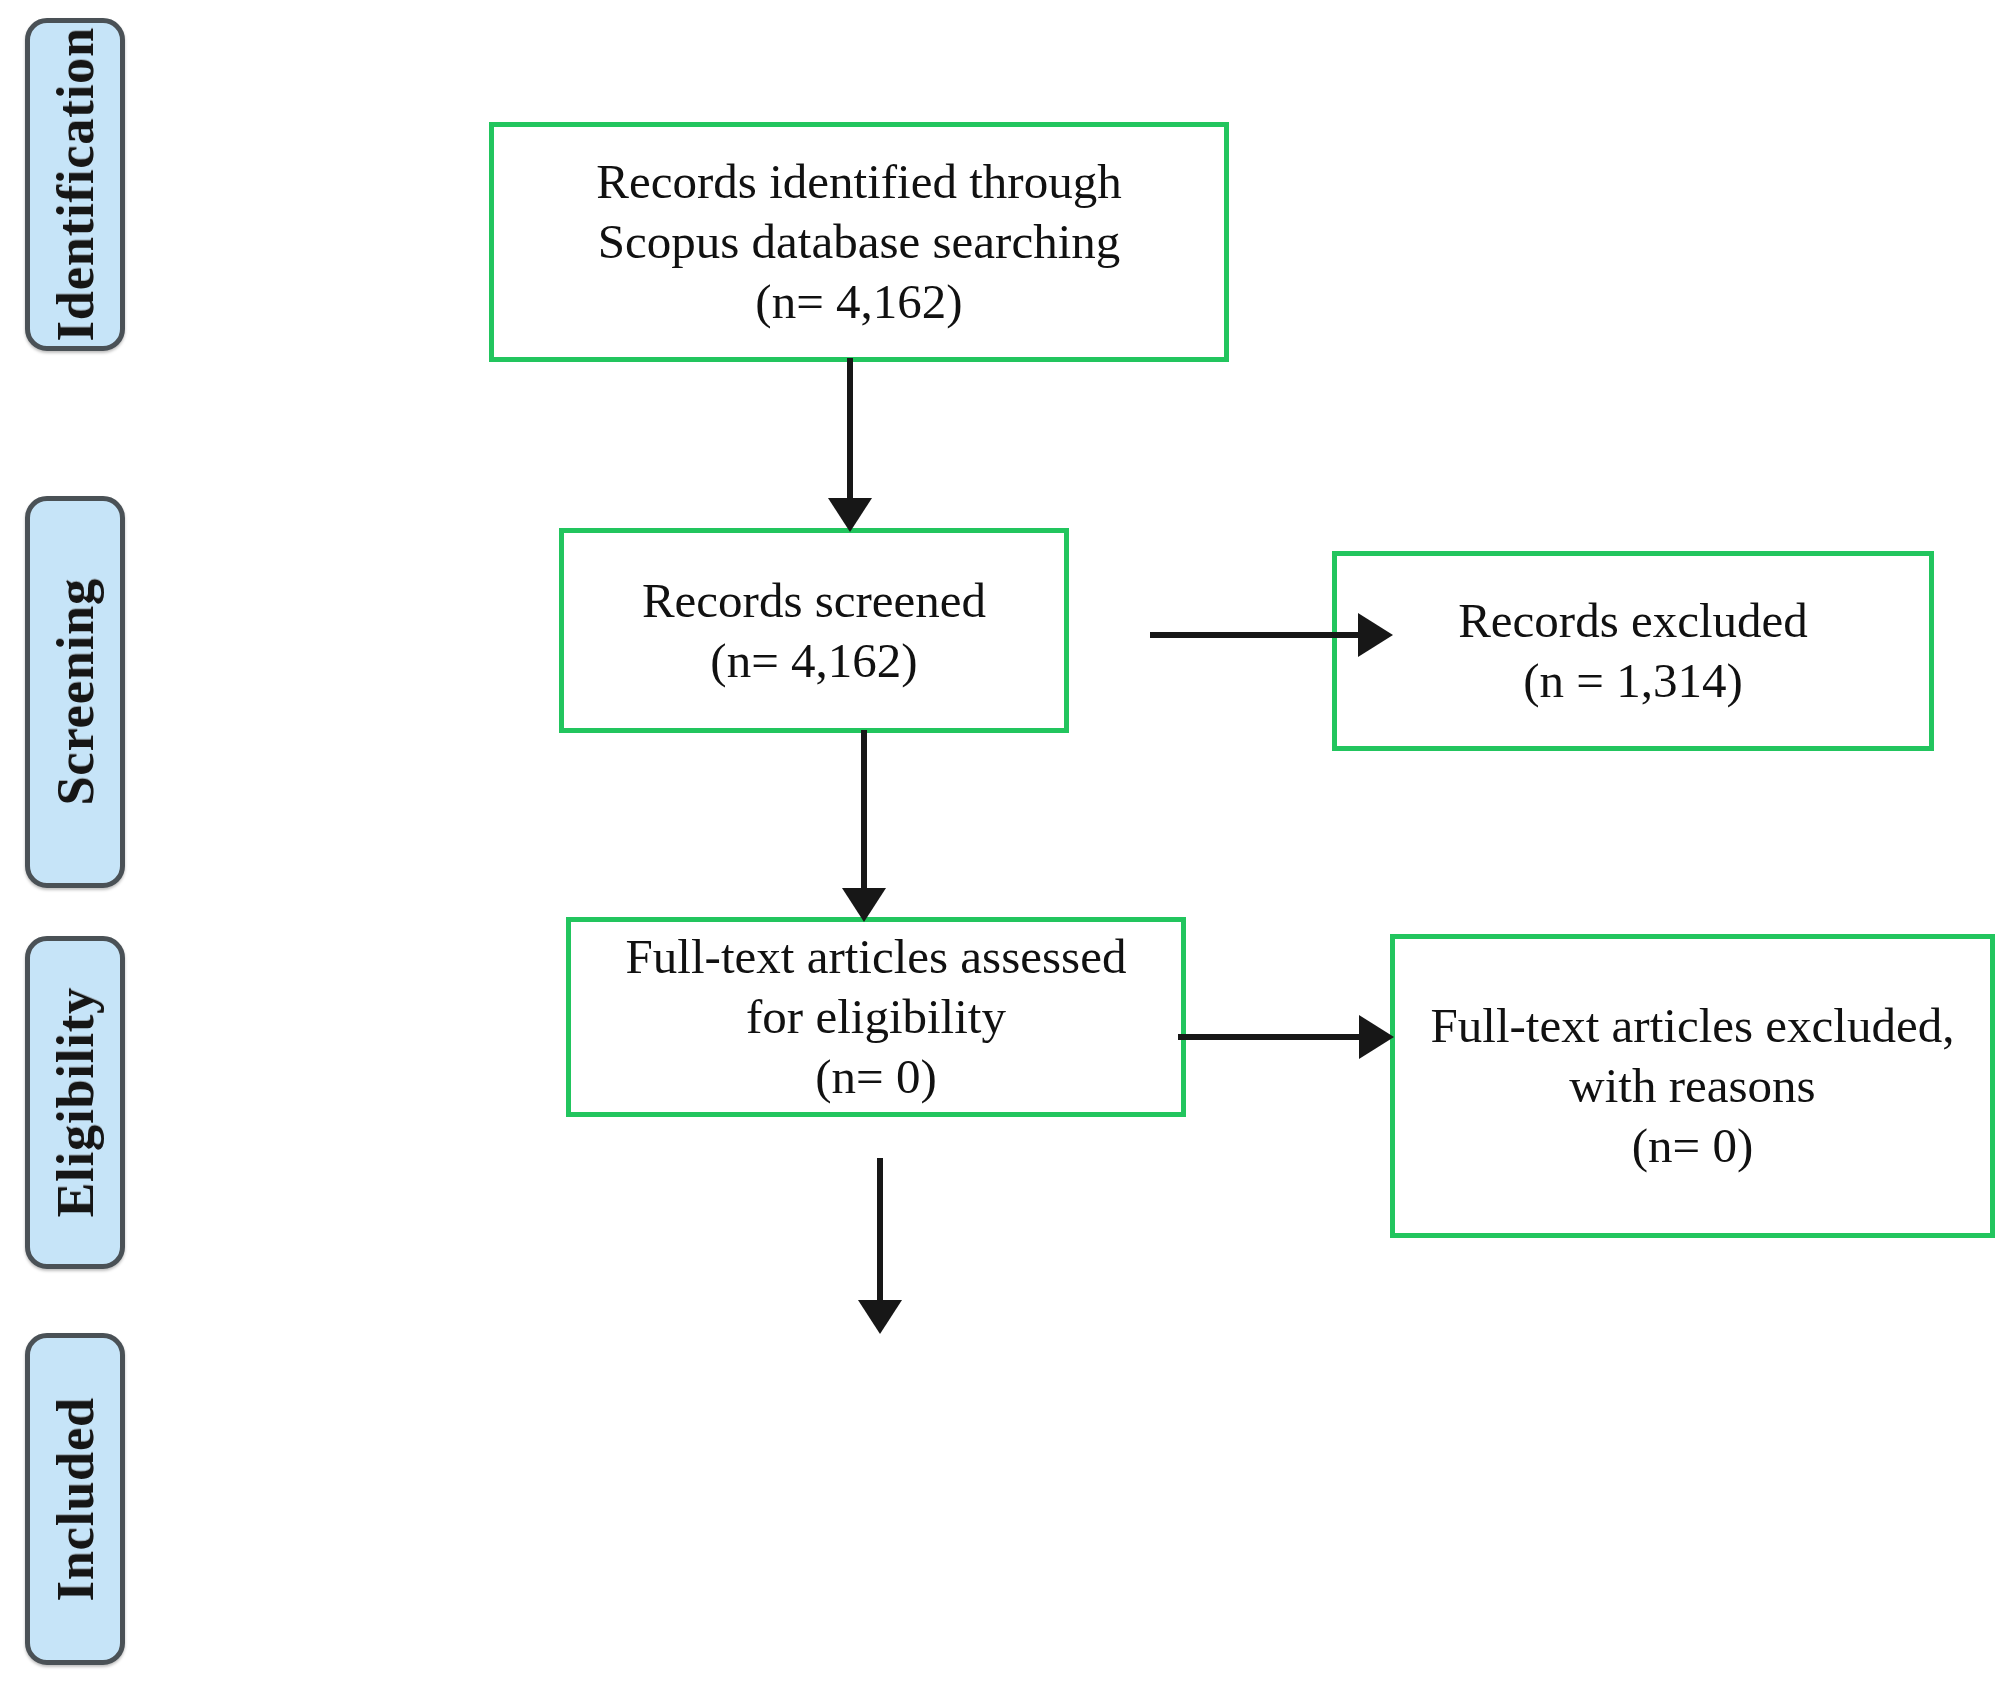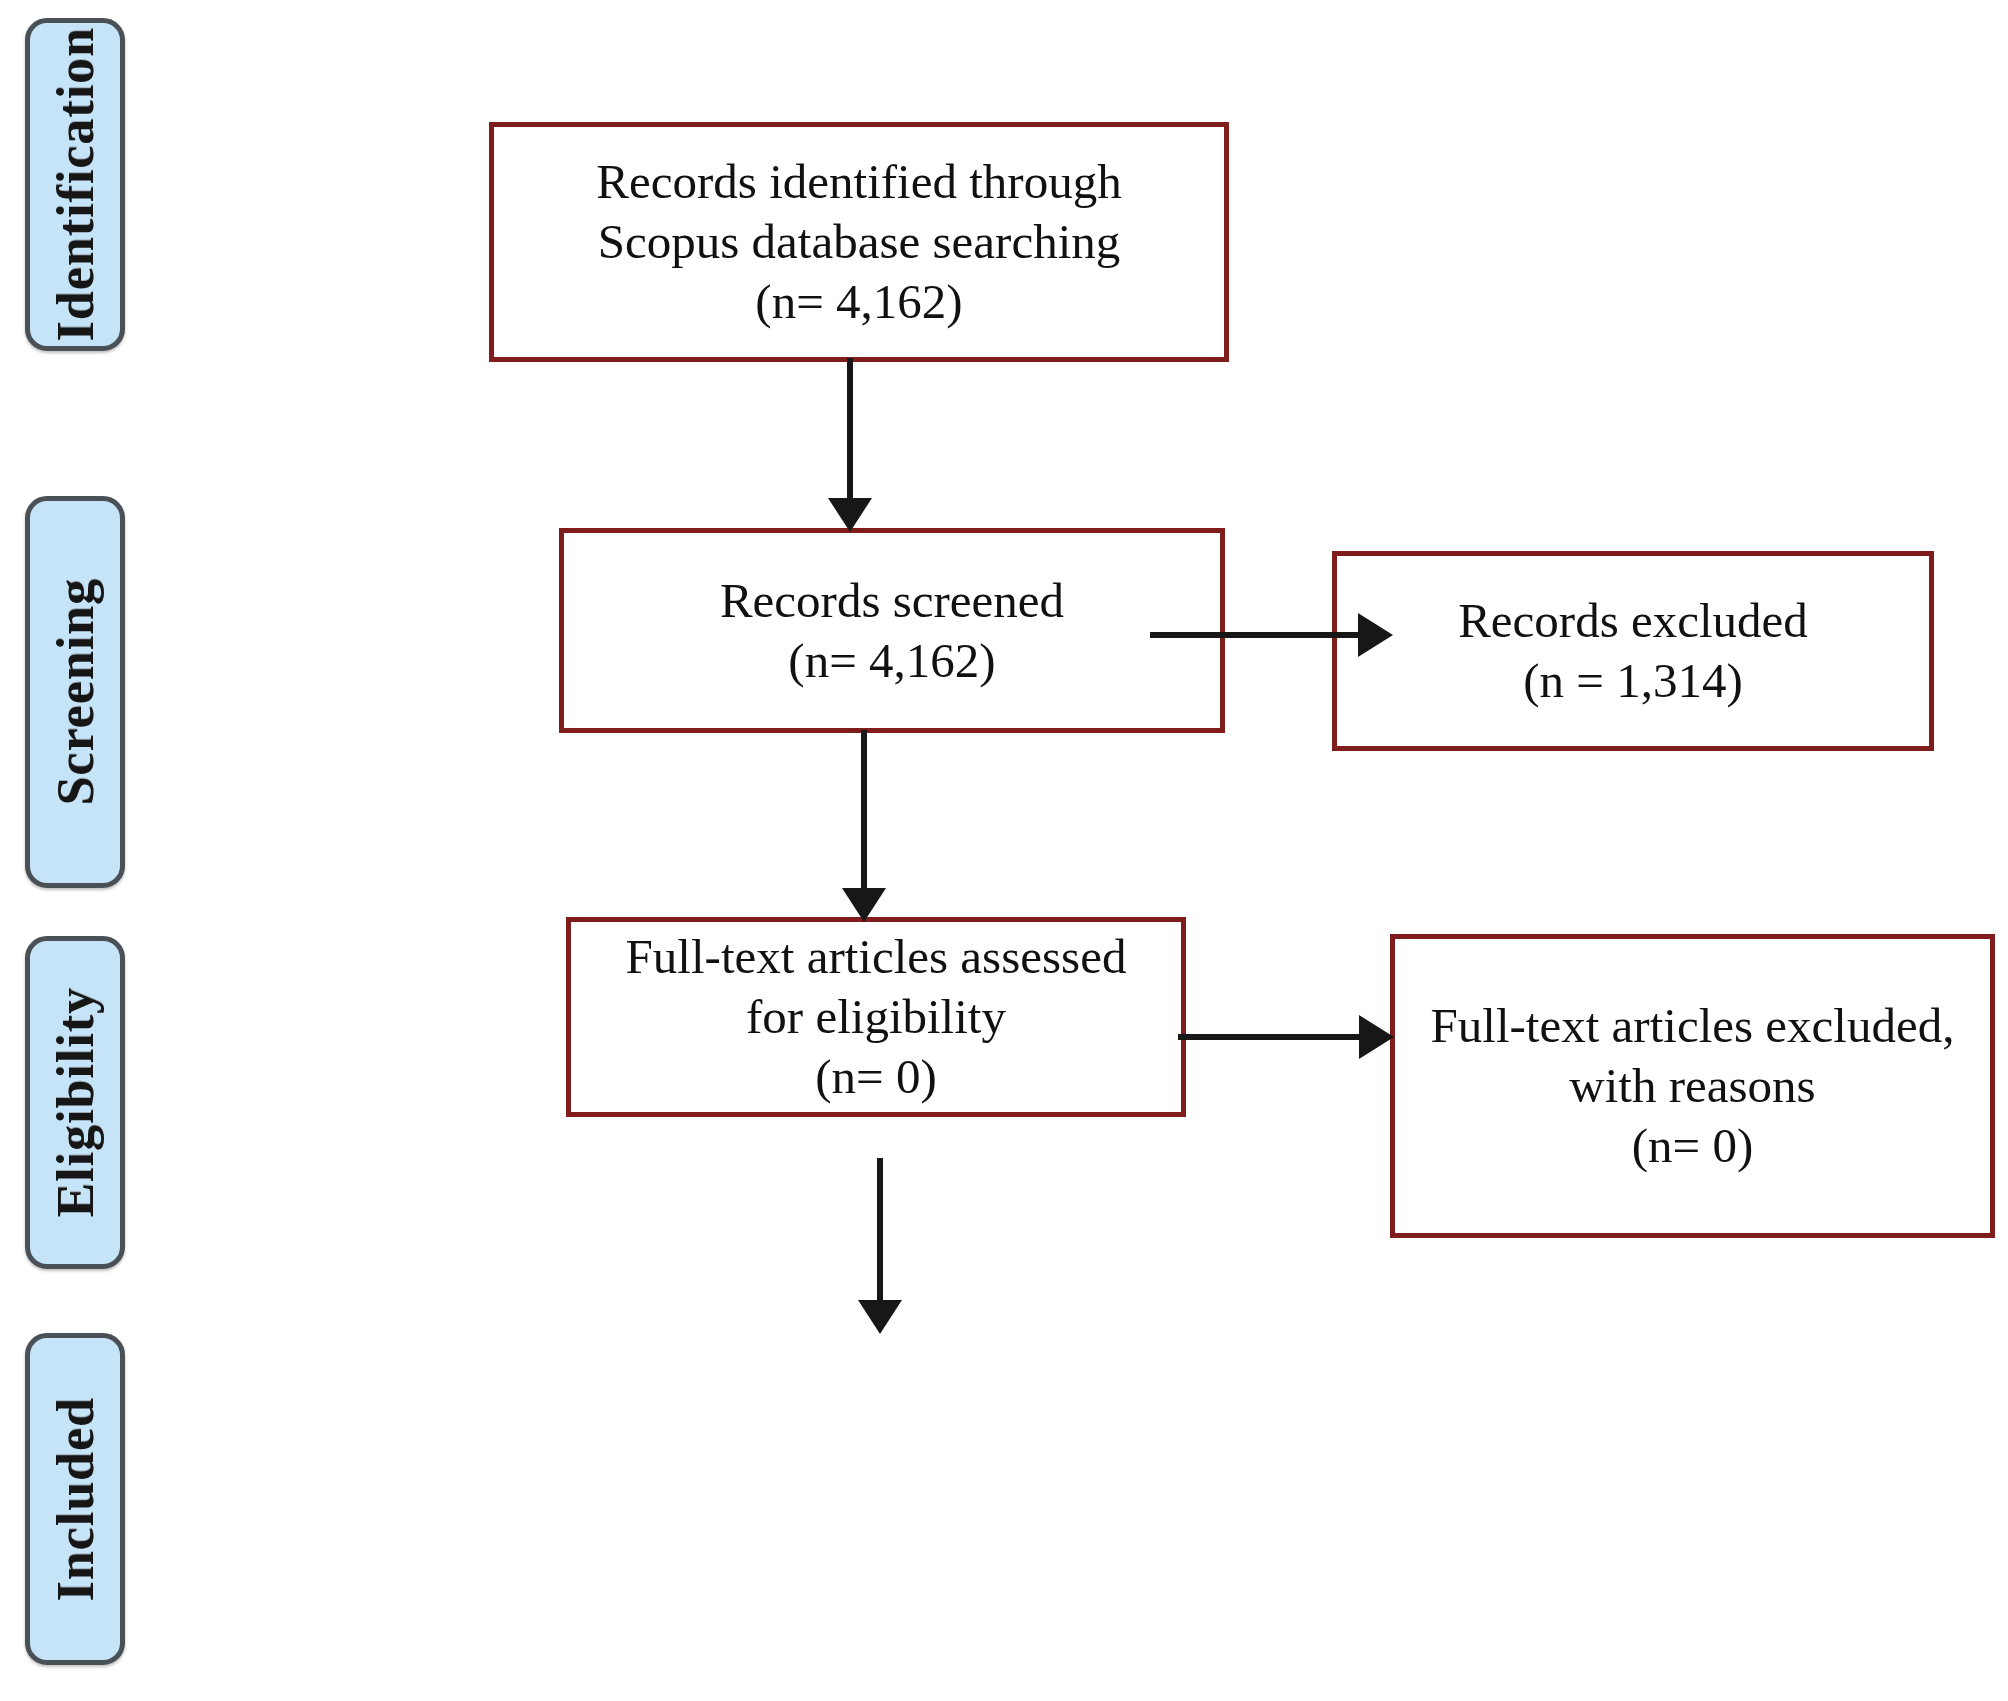--- a/index.html
+++ b/index.html
@@ -40,21 +40,21 @@
     color: #161616;
     white-space: nowrap;
     text-shadow: 1px 0 0 rgba(120,120,120,0.55);
   }
 
   
   .flow-box {
     position: absolute;
     box-sizing: border-box;
     background: #ffffff;
-    border: 5px solid #7f1d1d;
+    border: 5px solid #22c55e;
     display: flex;
     align-items: center;
     justify-content: center;
     padding: 6px 14px;
   }
   .flow-box .box-text {
     font-family: "Liberation Serif", "DejaVu Serif", serif;
     font-size: 49px;
     line-height: 1.22;
     text-align: center;
@@ -95,21 +95,21 @@
   <div class="stage-label" style="left:25px; top:1333px; width:100px; height:332px;">
     <span class="stage-text">Included</span>
   </div>
 
   <div class="flow-box" style="left:489px; top:122px; width:740px; height:240px;">
     <span class="box-text">Records identified through
 Scopus database searching
 (n= 4,162)</span>
   </div>
 
-  <div class="flow-box" style="left:559px; top:528px; width:666px; height:205px;">
+  <div class="flow-box" style="left:559px; top:528px; width:510px; height:205px;">
     <span class="box-text">Records screened
 (n= 4,162)</span>
   </div>
 
   <div class="flow-box" style="left:1332px; top:551px; width:602px; height:200px;">
     <span class="box-text">Records excluded
 (n = 1,314)</span>
   </div>
 
   <div class="flow-box" style="left:566px; top:917px; width:620px; height:200px;">

